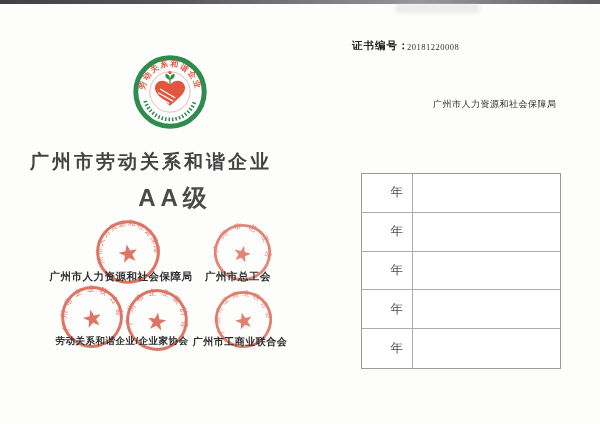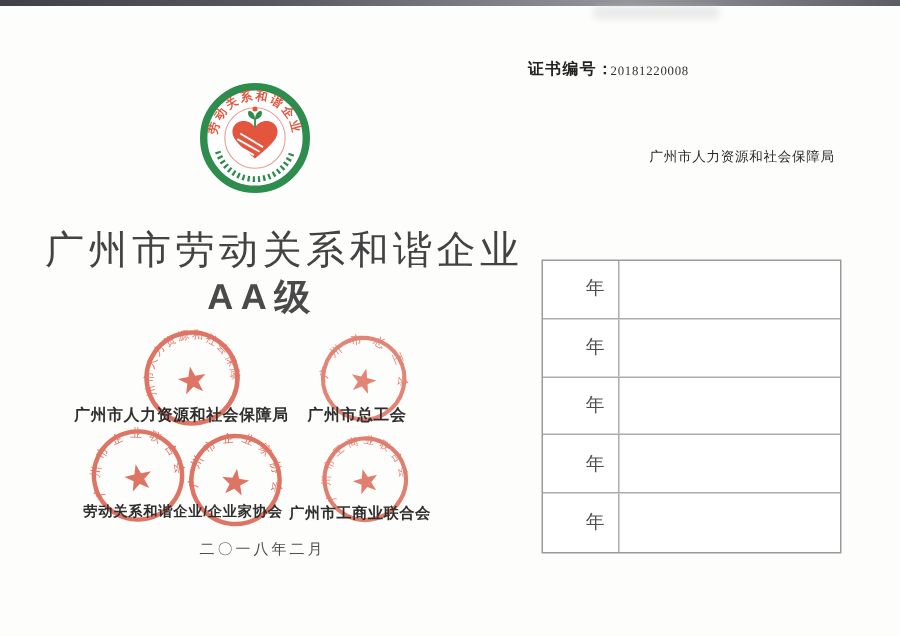--- a/index.html
+++ b/index.html
@@ -7,22 +7,22 @@
   .page{position:absolute;left:0;top:0;width:600px;height:424px;background:#fdfdfc;}
 
   
   .top-edge{position:absolute;left:0;top:0;width:600px;height:4px;
     background:linear-gradient(90deg,#3e4246 0%,#55595d 30%,#7d8084 55%,#93969a 70%,#5a5e62 100%);}
   .top-smudge{position:absolute;left:395px;top:4px;width:85px;height:9px;background:#c9c9c9;
     opacity:.35;border-radius:5px;filter:blur(2px);}
 
   
   .logo{position:absolute;left:132px;top:54px;width:76px;height:76px;}
-  .cert-title{position:absolute;left:30px;top:149px;width:290px;text-align:center;
-    font-size:26px;font-weight:400;color:#434343;letter-spacing:3px;white-space:nowrap;}
+  .cert-title{position:absolute;left:30px;top:149px;width:290px;
+    font-size:19px;font-weight:700;color:#434343;letter-spacing:3px;white-space:nowrap;}
   .cert-grade{position:absolute;left:30px;top:182px;width:290px;text-align:center;
     font-size:24px;font-weight:700;color:#4a4a4a;letter-spacing:5px;}
   .stamp{position:absolute;color:#d85743;opacity:.82;}
   .stamp svg{display:block;width:100%;height:100%;}
   .stamp-1{left:94px;top:218px;width:68px;height:68px;transform:rotate(-10deg);}
   .stamp-2{left:212px;top:222px;width:61px;height:61px;transform:rotate(14deg);opacity:.72;}
   .stamp-3{left:59px;top:284px;width:66px;height:66px;transform:rotate(-12deg);}
   .stamp-4{left:124px;top:287px;width:66px;height:66px;transform:rotate(8deg);}
   .stamp-5{left:213px;top:289px;width:61px;height:61px;transform:rotate(-15deg);opacity:.76;}
   .seal-text{font-family:"Liberation Sans",sans-serif;}
@@ -132,21 +132,20 @@
       <path id="arc5" d="M 13.5,62 A 38.5,38.5 0 1 1 86.5,62" fill="none"></path>
       <text class="seal-text" font-size="11.5" fill="currentColor" letter-spacing="5">
         <textPath href="#arc5" startOffset="50%" text-anchor="middle">广州市工商业联合会</textPath>
       </text>
     </svg>
   </div>
 
   <div class="stamp-label label-3">劳动关系和谐企业/企业家协会</div>
   <div class="stamp-label label-4">广州市工商业联合会</div>
 
-  <div class="issue-date">二〇一八年二月</div>
 
   <div class="field-label cert-no-label">证书编号：</div>
   <div class="cert-no-value">20181220008</div>
 
   <div class="holder-value">广州市人力资源和社会保障局</div>
 
 
   <div class="verify-table">
     <div class="vrow">
       <div class="vyear">年</div>

